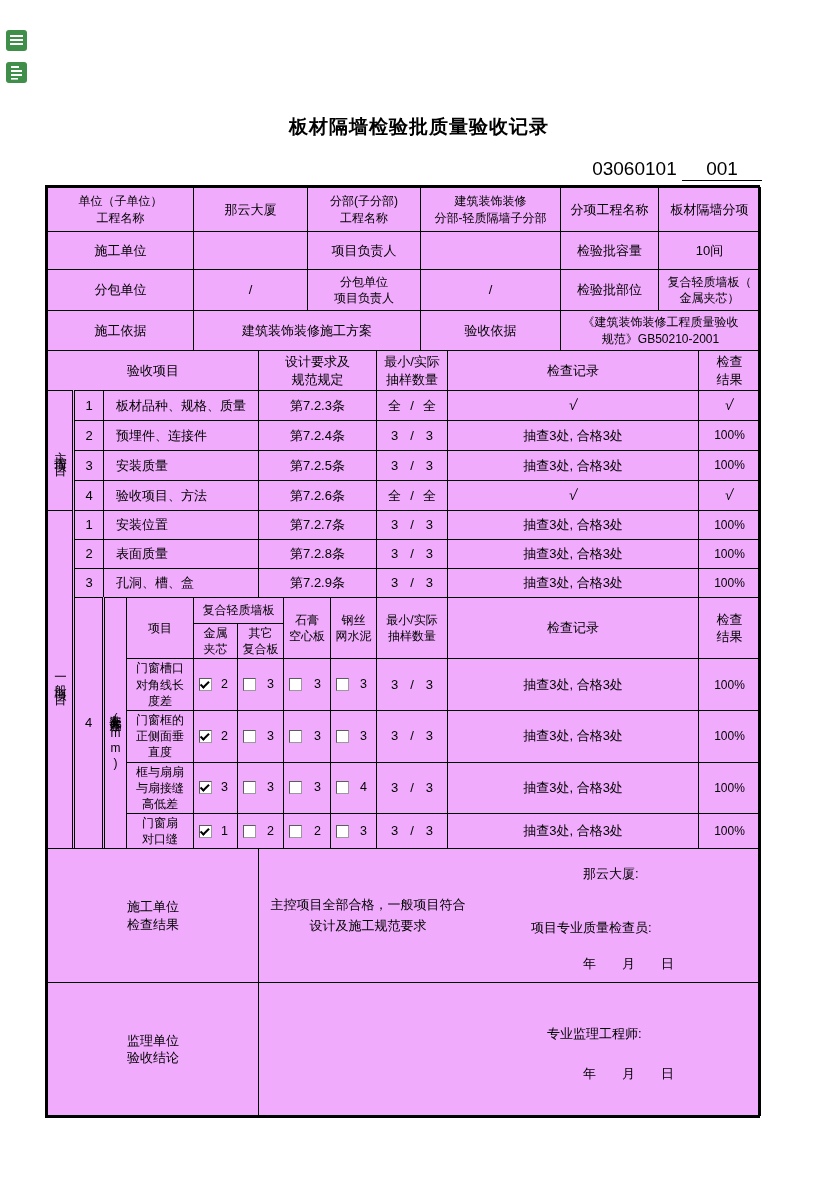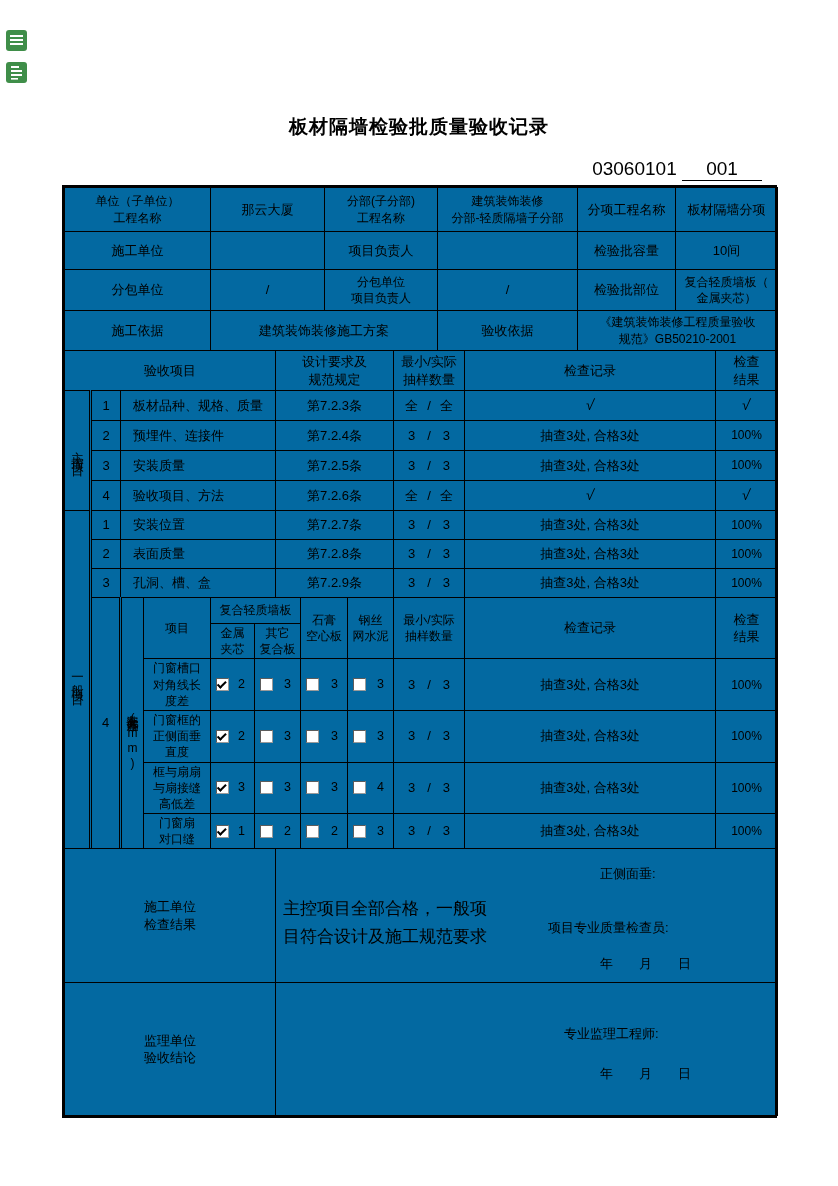--- a/index.html
+++ b/index.html
@@ -8,21 +8,21 @@
     font-family:"Liberation Sans","DejaVu Sans",sans-serif;color:#000;
     -webkit-font-smoothing:antialiased;
   }
   .mini-icon{position:absolute;left:6px;width:21px;height:21px;}
   .page-title{
     position:absolute;top:114px;left:0;width:100%;text-align:center;
     font-size:19px;font-weight:bold;letter-spacing:1px;
   }
   .doc-no{position:absolute;top:158px;right:76px;font-size:19px;}
   .doc-no .blank{display:inline-block;min-width:72px;text-align:center;border-bottom:1px solid #000;padding:0 4px;}
-  .form{position:absolute;left:62px;top:185px;width:715px;border:2px solid #000;box-sizing:border-box;background:#0369a1;}
+  .form{position:absolute;left:45px;top:185px;width:715px;border:2px solid #000;box-sizing:border-box;background:#f0abfc;}
   table{border-collapse:collapse;table-layout:fixed;width:100%;}
   table + table{margin-top:-1px;}
   td{border:1px solid #000;text-align:center;vertical-align:middle;
      font-size:13px;line-height:1.35;white-space:pre-line;padding:1px 2px;overflow:hidden;}
   td.l{text-align:left;padding-left:12px;}
   td.small{font-size:12px;}
   tr.h44{height:44px}tr.h38{height:38px}tr.h41{height:41px}tr.h40{height:40px}
   tr.h30{height:30px}tr.h29{height:29px}tr.h26{height:26px}
   tr.h50{height:50px}tr.h48{height:48px}tr.h34{height:34px}
   tr.h134{height:134px}tr.h133{height:133px}
@@ -34,21 +34,21 @@
   .tick{font-size:15px;display:inline-block;transform:skewX(-8deg);}
   .cbcell{padding:0;}
   .cbwrap{display:flex;align-items:center;justify-content:space-between;padding:0 9px 0 5px;}
   .cb{width:13px;height:13px;box-sizing:border-box;background:#fff;border:1px solid #9a9a9a;
       border-top-color:#5c5c5c;border-left-color:#5c5c5c;display:inline-flex;align-items:center;justify-content:center;}
   .cb.checked::after{content:"";width:7px;height:3px;border-left:2px solid #000;border-bottom:2px solid #000;
       transform:rotate(-45deg) translate(0,-1px);}
   .cbv{font-size:12.5px;}
   .sigcell{position:relative;}
   .abs{position:absolute;font-size:13px;white-space:pre;}
-  .conclusion{position:absolute;left:6px;top:46px;width:206px;text-align:center;line-height:1.6;font-size:17px;white-space:normal;}
+  .conclusion{position:absolute;left:6px;top:46px;width:206px;text-align:center;line-height:1.6;font-size:13px;white-space:normal;}
 </style>
 </head>
 <body>
 
 <div class="mini-icon" style="top:30px">
   <svg width="21" height="21" viewBox="0 0 21 21">
     <rect x="0" y="0" width="21" height="21" rx="3" fill="#3f8e49"></rect>
     <rect x="4" y="5" width="13" height="2" fill="#fff"></rect>
     <rect x="4" y="9" width="13" height="2" fill="#fff"></rect>
     <rect x="4" y="13" width="13" height="2" fill="#fff"></rect>
@@ -285,21 +285,21 @@
     <colgroup>
         <col style="width:211px">
         <col style="width:502px">
       </colgroup>
     <tbody>
         <tr class="h134">
       <td>施工单位
 检查结果</td>
       <td class="sigcell">
         <div class="conclusion">主控项目全部合格，一般项目符合设计及施工规范要求</div>
-        <div class="abs" style="left:324px;top:16px">正侧面垂:</div>
+        <div class="abs" style="left:324px;top:16px">那云大厦:</div>
         <div class="abs" style="left:272px;top:70px">项目专业质量检查员:</div>
         <div class="abs" style="left:324px;top:106px">年　　月　　日</div>
       </td>
     </tr>
     <tr class="h133">
       <td>监理单位
 验收结论</td>
       <td class="sigcell">
         <div class="abs" style="left:288px;top:42px">专业监理工程师:</div>
         <div class="abs" style="left:324px;top:82px">年　　月　　日</div>

